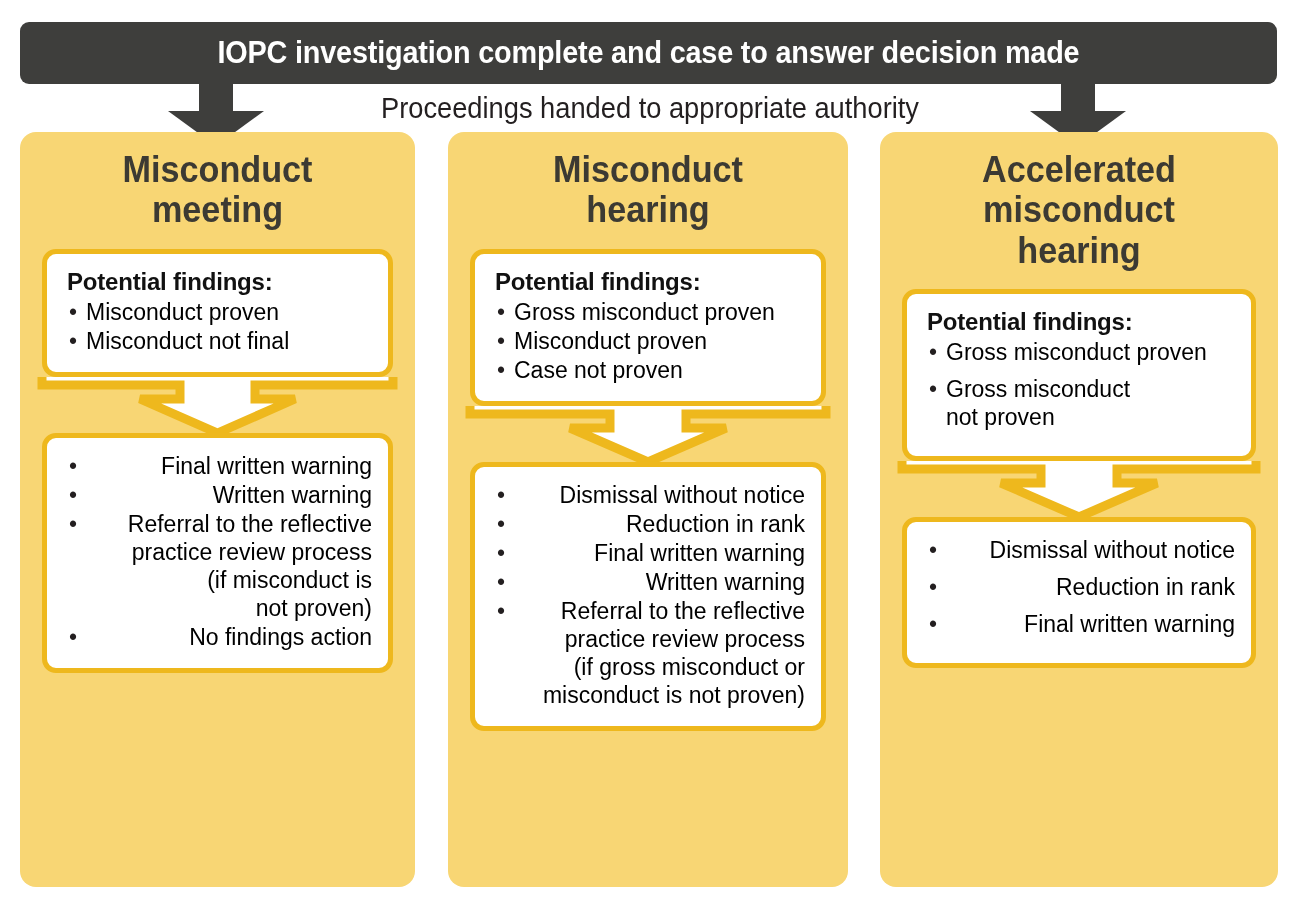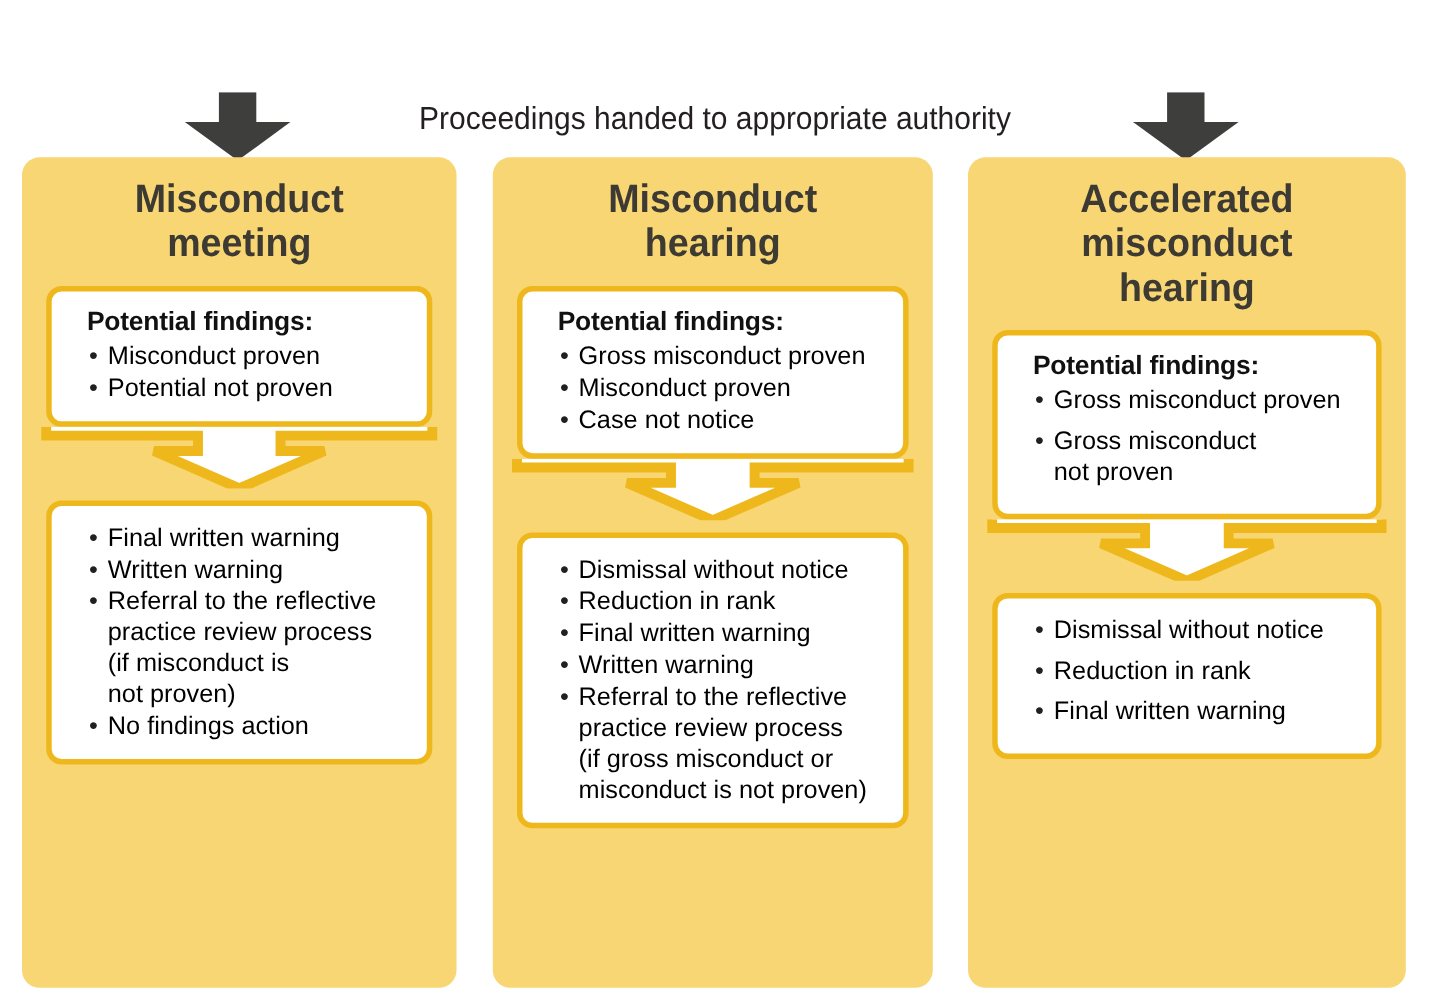--- a/index.html
+++ b/index.html
@@ -82,21 +82,21 @@
     border-left: 48px solid transparent;
     border-right: 48px solid transparent;
     border-top: 35px solid #3e3e3c;
   }
   .dark-arrow-left  { left: 168px; }
   .dark-arrow-right { left: 1030px; }
 
   
   .column {
     position: absolute;
-    top: 143px;
+    top: 132px;
     height: 755px;
     background: #f8d674;
     border-radius: 16px;
   }
   .col-1 { left: 20px;  width: 395px; }
   .col-2 { left: 448px; width: 400px; }
   .col-3 { left: 880px; width: 398px; }
 
   .col-title {
     margin: 18px 16px 0 16px;
@@ -110,21 +110,21 @@
   }
 
   
   .card {
     position: relative;
     margin: 0 22px;
     background: #ffffff;
     border: 5px solid #eeb81d;
     border-radius: 14px;
     box-sizing: border-box;
-    padding: 14px 16px 16px 32px;
+    padding: 14px 16px 16px 20px;
   }
   .card-findings { margin-top: 18px; }
 
   .card h4 {
     margin: 0 0 2px 0;
     font-size: 24px;
     font-weight: bold;
     color: #111111;
     letter-spacing: -0.2px;
   }
@@ -156,48 +156,51 @@
 
   
   .gold-arrow {
     position: relative;
     width: 100%;
     height: 56px;
     margin: 0;
   }
   .gold-arrow svg { display: block; }
 
-  .card-outcomes { margin-top: 11px; }
+  .card-outcomes { margin-top: 0; text-align: right; }
 </style>
 </head>
 <body>
 
 <div id="diagram">
 
+  <div class="header-bar">
+    <div class="header-title">IOPC investigation complete and case to answer decision made</div>
+  </div>
 
   <div class="dark-arrow dark-arrow-left">
     <div class="stem"></div>
     <div class="head"></div>
   </div>
   <div class="dark-arrow dark-arrow-right">
     <div class="stem"></div>
     <div class="head"></div>
   </div>
 
   <div class="proceedings">Proceedings handed to appropriate authority</div>
 
   <div class="column col-1">
     <div class="col-title" style="white-space: pre-line;">Misconduct
 meeting</div>
 
     <div class="card card-findings">
       <h4>Potential findings:</h4>
       <ul class="bullets">
         <li>Misconduct proven</li>
-        <li>Potential not proven</li>
+        <li>Misconduct not final</li>
       </ul>
     </div>
 
     <div class="gold-arrow">
       <svg width="395" height="56" viewBox="0 0 395 56" xmlns="http://www.w3.org/2000/svg">
         <path d="M22,0 L22,8 L160,8 L160,22 L120,22 L197.5,56 L275,22 L235,22 L235,8 L373,8 L373,0" fill="#ffffff" stroke="#eeb81d" stroke-width="9" stroke-linejoin="miter"></path>
       </svg>
     </div>
 
     <div class="card card-outcomes">
@@ -215,21 +218,21 @@
 
   <div class="column col-2">
     <div class="col-title" style="white-space: pre-line;">Misconduct
 hearing</div>
 
     <div class="card card-findings">
       <h4>Potential findings:</h4>
       <ul class="bullets">
         <li>Gross misconduct proven</li>
         <li>Misconduct proven</li>
-        <li>Case not notice</li>
+        <li>Case not proven</li>
       </ul>
     </div>
 
     <div class="gold-arrow">
       <svg width="400" height="56" viewBox="0 0 400 56" xmlns="http://www.w3.org/2000/svg">
         <path d="M22,0 L22,8 L162,8 L162,22 L122,22 L200,56 L278,22 L238,22 L238,8 L378,8 L378,0" fill="#ffffff" stroke="#eeb81d" stroke-width="9" stroke-linejoin="miter"></path>
       </svg>
     </div>
 
     <div class="card card-outcomes">

